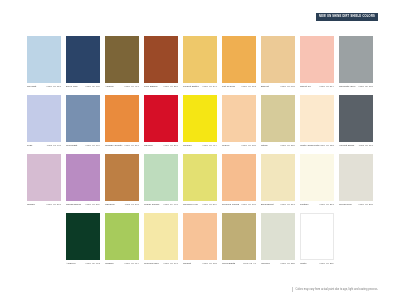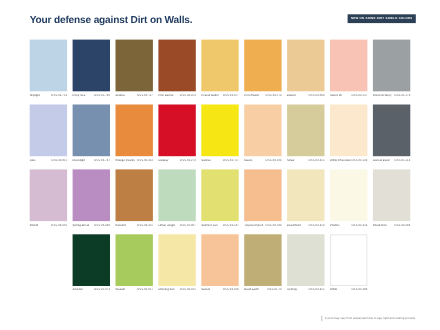--- a/index.html
+++ b/index.html
@@ -123,21 +123,20 @@
     padding-left: 2.5px;
     white-space: nowrap;
   }
 </style>
 </head>
 <body>
 
 <div class="card">
 
   <div class="header">
-    <div class="headline">Your defense against Dirt on Walls.</div>
     <div class="brand-badge">NEW ON SHINE DIRT SHIELD COLORS</div>
   </div>
 
   <div class="grid" id="swatch-grid">
       <div class="row">
         <div class="cell" style="left: 0px;">
           <div class="chip" style="background: rgb(188, 212, 230);"></div>
           <div class="lbl">
             <span class="nm">Skylight</span>
             <span class="cd">MSS-03-713</span>

